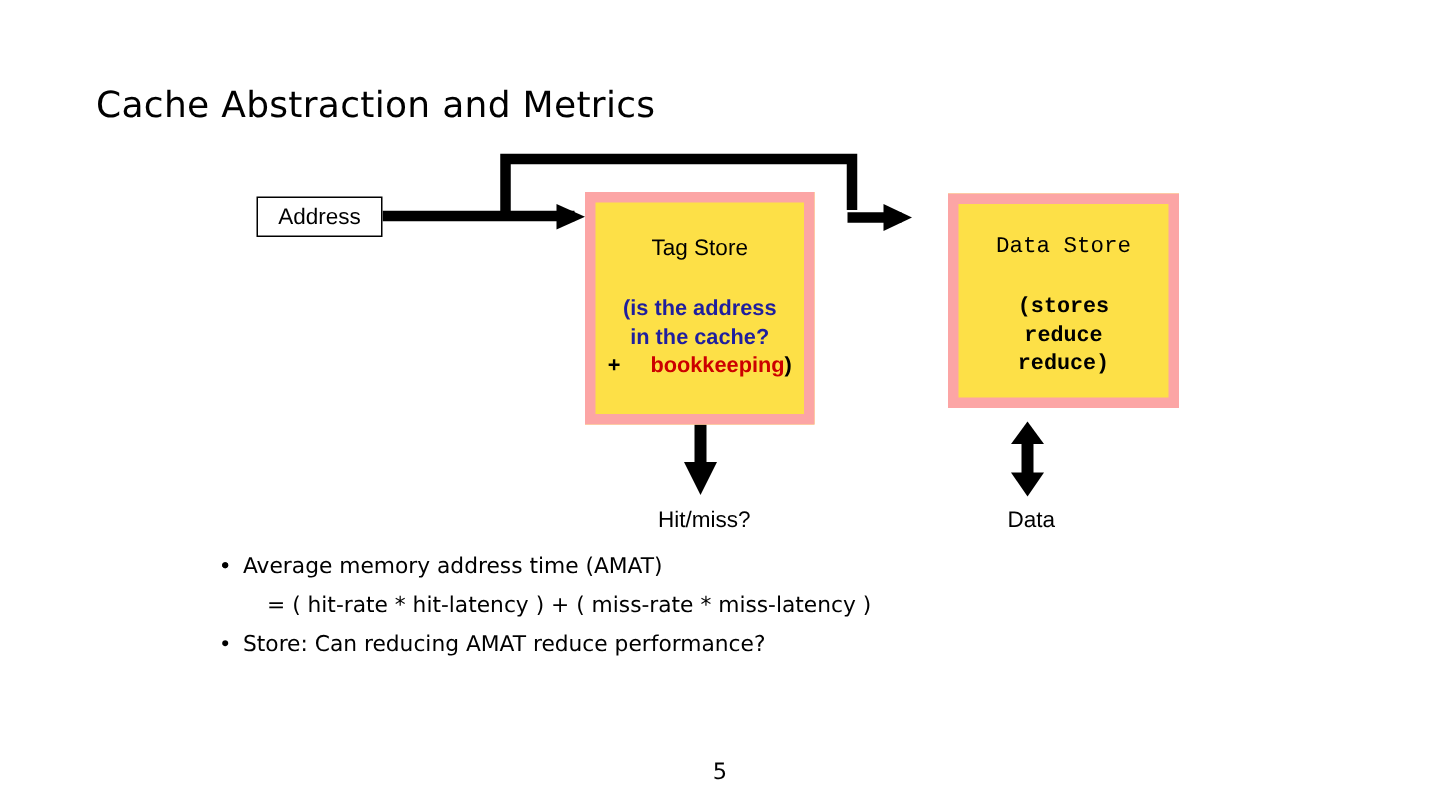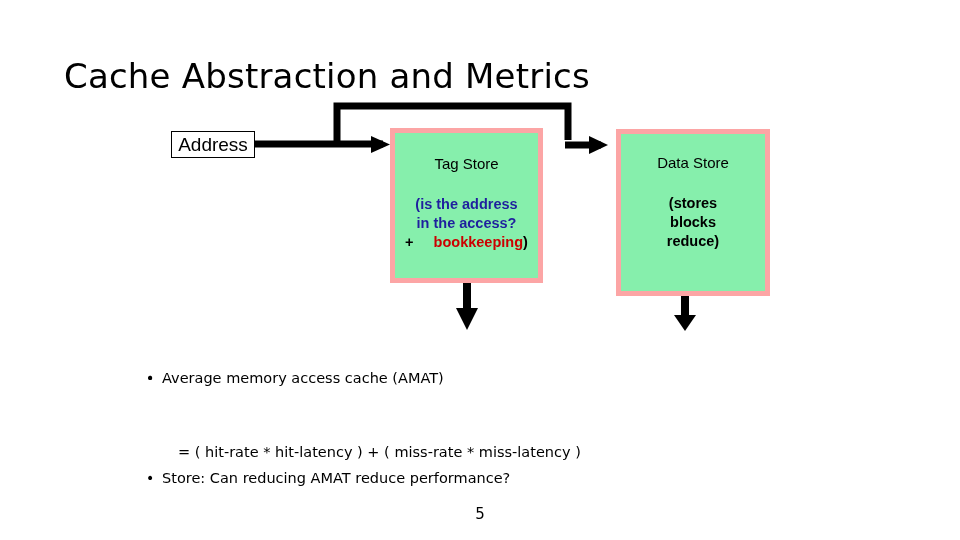--- a/index.html
+++ b/index.html
@@ -10,53 +10,53 @@
     overflow:hidden;
     position:relative;
   }
   #slide{position:absolute;left:0;top:0;width:960px;height:540px;}
 
   
   .slide-title{
     position:absolute;
     left:64px; top:56px; width:840px;
     font-family:"DejaVu Sans", sans-serif;
-    font-size:34px;
+    font-size:24px;
     font-weight:400;
     color:#000000;
     letter-spacing:.2px;
     white-space:nowrap;
   }
 
   
   #diagram{position:absolute;left:0;top:0;width:960px;height:540px;}
   #diagram svg{position:absolute;left:0;top:0;}
 
   
   .address-box{
     position:absolute;
     left:171px; top:131px;
     width:84px; height:27px;
     border:1px solid #000;
     background:#fff;
     box-sizing:border-box;
     display:flex;align-items:center;justify-content:center;
-    font-size:19px;
+    font-size:15px;
     color:#000;
   }
 
   
   .store-box{
     position:absolute;
-    background:#86efac;
-    border:5px solid #fca5a5;
+    background:#fde047;
+    border:7px solid #fca5a5;
     box-sizing:border-box;
   }
   #tag-store-box{left:390px; top:128px; width:153px; height:155px;}
-  #data-store-box{left:616px; top:129px; width:154px; height:167px;}
+  #data-store-box{left:632px; top:129px; width:154px; height:143px;font-family:Liberation Mono, monospace;}
 
   .store-title{
     position:absolute;
     left:0;right:0;
     text-align:center;
     font-size:15px;
     color:#000;
   }
   .store-sub{
     position:absolute;
@@ -106,21 +106,20 @@
     font-size:14px;line-height:26px;
   }
   .cont-row{
     position:relative;
     font-family:"DejaVu Sans", sans-serif;
     font-size:14.5px;
     color:#000;
     line-height:26px;
     padding-left:38px;
     white-space:nowrap;
-    margin-top:48px;
   }
   .ital{}
 
   
   .page-number{
     position:absolute;
     left:0;right:0;
     top:505px;
     text-align:center;
     font-family:"DejaVu Sans", sans-serif;
@@ -157,43 +156,45 @@
     </svg>
 
     <div class="address-box">
       <span>Address</span>
     </div>
 
     <div class="store-box" id="tag-store-box">
       <div class="store-title" id="tag-store-title">Tag Store</div>
       <div class="store-sub" id="tag-store-sub">
         <span class="c-blue nb">(is the address</span><br>
-        <span class="c-blue nb">in the access?</span><br>
+        <span class="c-blue nb">in the cache?</span><br>
         <span class="c-black nb">+ </span><span class="c-red nb">bookkeeping</span><span class="c-black nb">)</span>
       </div>
     </div>
 
     <div class="store-box" id="data-store-box">
       <div class="store-title" id="data-store-title">Data Store</div>
       <div class="store-sub" id="data-store-sub">
         <span>(stores</span><br>
-        <span>blocks</span><br>
+        <span>reduce</span><br>
         <span>reduce)</span>
       </div>
     </div>
 
+    <div class="flow-label" id="hitmiss-label">Hit/miss?</div>
+    <div class="flow-label" id="data-label">Data</div>
   </div>
 
   <div class="bullets">
     <div class="bullet-row">
       <span class="dot">•</span>
     </div>
     <div class="bullet-row">
       <span class="dot">•</span>
-      <span>Average memory access cache (AMAT)</span>
+      <span>Average memory address time (AMAT)</span>
     </div>
     <div class="cont-row">= ( hit-rate * hit-latency ) + ( miss-rate * miss-latency )</div>
     <div class="bullet-row">
       <span class="dot">•</span>
       <span>Store: </span><span class="ital">Can reducing AMAT reduce performance?</span>
     </div>
   </div>
 
   <div class="page-number">5</div>
 

